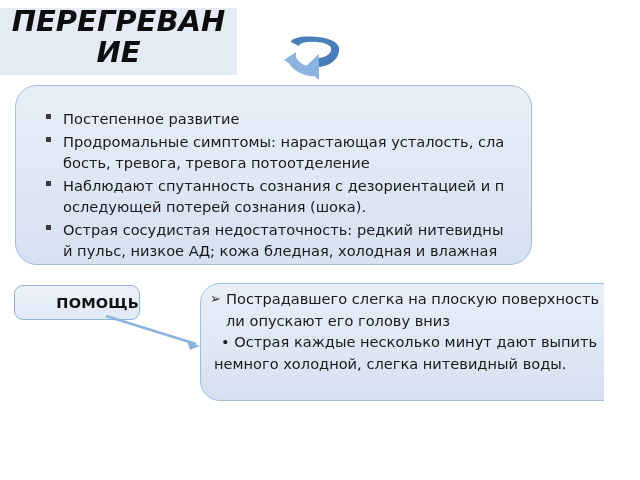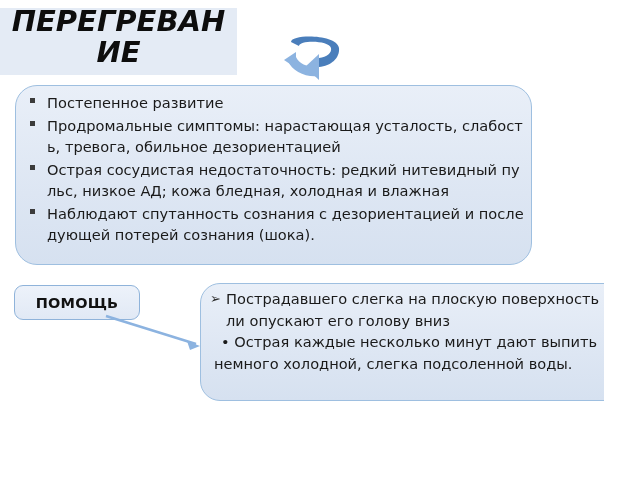--- a/index.html
+++ b/index.html
@@ -67,21 +67,21 @@
     top: 85px;
     width: 517px;
     height: 180px;
     border: 1.4px solid #9ebfe0;
     border-radius: 22px;
     background: linear-gradient(to bottom, #e9eff8 0%, #dde6f3 60%, #d6e1f0 100%);
     box-sizing: border-box;
     overflow: hidden;
   }
   .box1-list {
-    margin: 0;
+    margin: 16px;
     padding: 6px 6px 0 8px;
     list-style: none;
   }
   .box1-list li {
     position: relative;
     padding-left: 23px;
     font-size: 14.6px;
     line-height: 21.5px;
     color: #1a1a1a;
     margin: 0 0 1px 0;
@@ -103,21 +103,21 @@
     left: 14px;
     top: 285px;
     width: 126px;
     height: 35px;
     border: 1.3px solid #8fb3da;
     border-radius: 9px;
     background: linear-gradient(to bottom, #edf2fa 0%, #e1e9f5 100%);
     box-sizing: border-box;
     display: flex;
     align-items: center;
-    justify-content: center;
+    justify-content: flex-end;
   }
   #help-label {
     font-size: 14.5px;
     font-weight: bold;
     color: #111111;
     letter-spacing: 0.2px;
   }
 
   
   #connector-arrow {
@@ -192,29 +192,29 @@
   </div>
 
   <div id="box-symptoms">
     <ul class="box1-list">
       <li>
         <span class="sq-bullet"></span>
         <span>Постепенное развитие</span>
       </li>
       <li>
         <span class="sq-bullet"></span>
-        <span>Продромальные симптомы: нарастающая усталость, слабость, тревога, обильное дезориентацией</span>
+        <span>Продромальные симптомы: нарастающая усталость, слабость, тревога, тревога потоотделение</span>
+      </li>
+      <li>
+        <span class="sq-bullet"></span>
+        <span> Наблюдают спутанность сознания с дезориентацией и последующей потерей сознания (шока).</span>
       </li>
       <li>
         <span class="sq-bullet"></span>
         <span> Острая сосудистая недостаточность: редкий нитевидный пульс, низкое АД; кожа бледная, холодная и влажная</span>
-      </li>
-      <li>
-        <span class="sq-bullet"></span>
-        <span> Наблюдают спутанность сознания с дезориентацией и последующей потерей сознания (шока).</span>
       </li>
     </ul>
   </div>
 
   <div id="box-help">
     <span id="help-label">ПОМОЩЬ</span>
   </div>
 
   <div id="connector-arrow">
     <svg width="106" height="42" viewBox="0 0 106 42" xmlns="http://www.w3.org/2000/svg">
@@ -227,17 +227,17 @@
   <div id="box2-inner" style="position:absolute; left:200px; top:285px;">
     <div class="box2-line arrow-item">
       <span class="arrow-bullet">➢</span>
       <span>Пострадавшего слегка на плоскую поверхность или опускают его голову вниз</span>
     </div>
     <div class="box2-line dot-item">
       <span>•</span>
       <span>Острая каждые несколько минут дают выпить</span>
     </div>
     <div class="box2-line plain">
-      <span> немного холодной, слегка подсоленной воды.</span>
+      <span> немного холодной, слегка нитевидный воды.</span>
     </div>
   </div>
 
 </div>
 
 </body></html>

